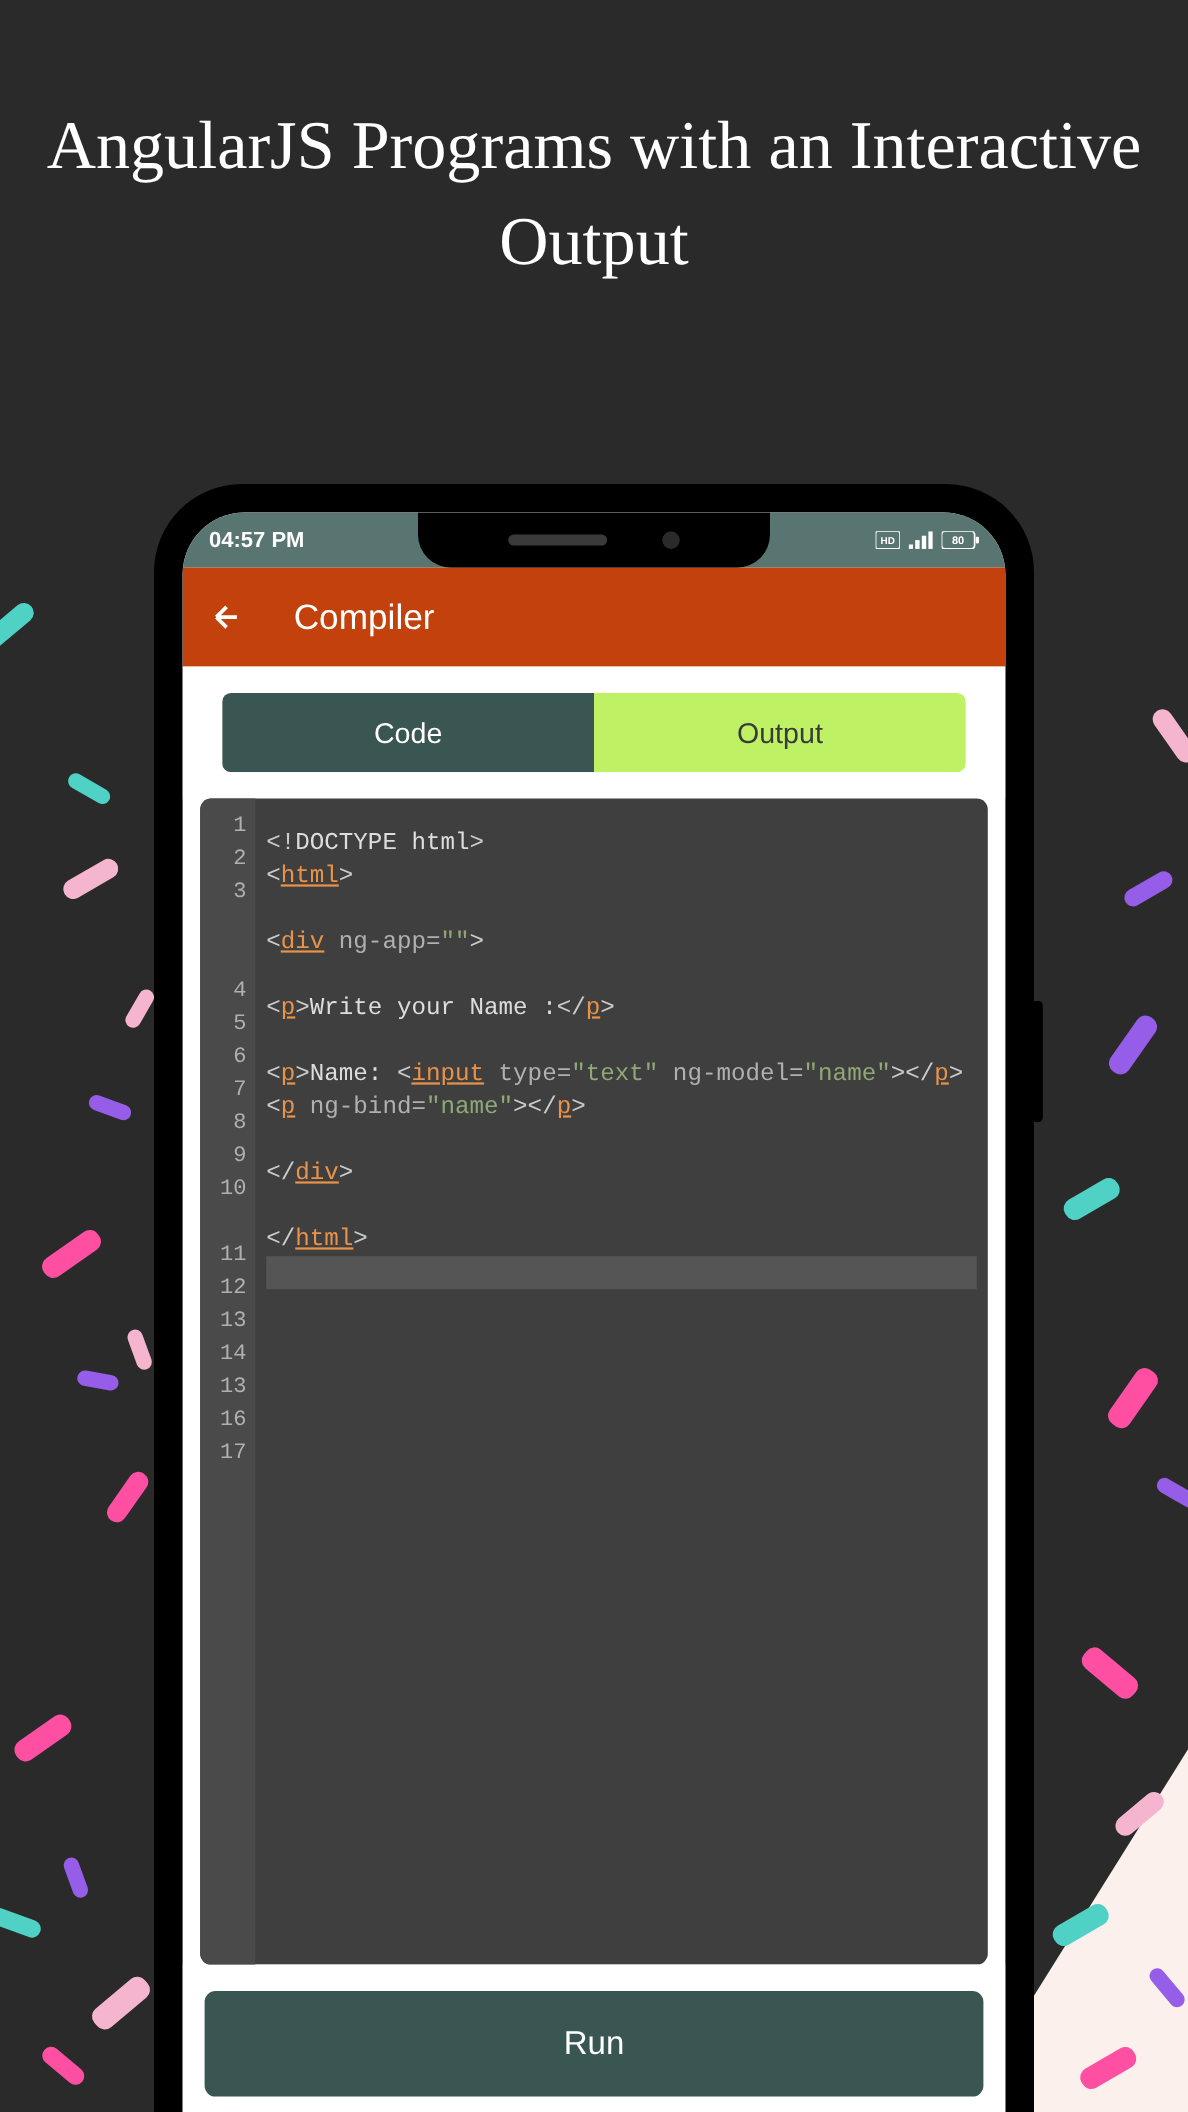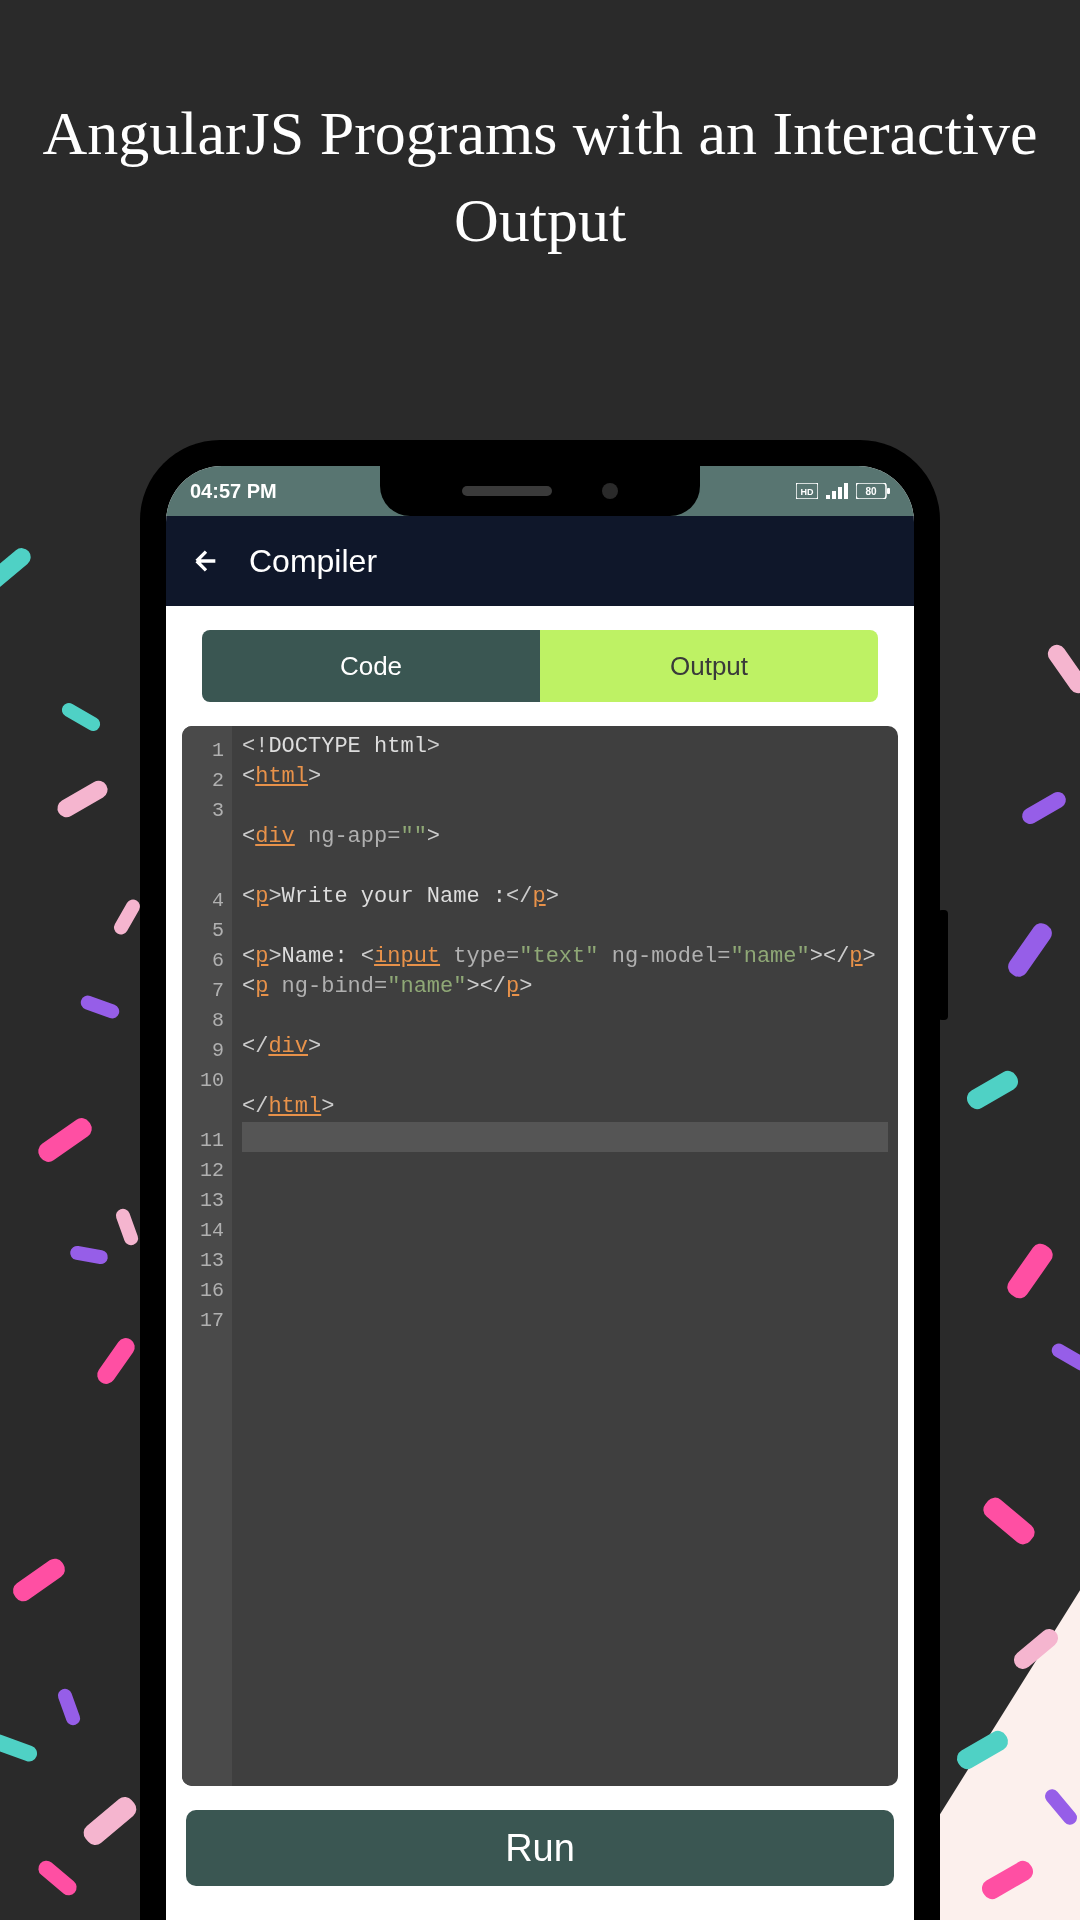--- a/index.html
+++ b/index.html
@@ -119,25 +119,25 @@
 .status-right {
   display: flex;
   align-items: center;
   gap: 8px;
 }
 .status-right svg { display: block; }
 
 
 .app-header {
   height: 90px;
-  background: #0f172a;
+  background: #c2410c;
   display: flex;
   align-items: center;
   padding: 0 24px;
-  gap: 27px;
+  gap: 45px;
 }
 .back-arrow {
   color: #fff;
   width: 32px;
   height: 32px;
 }
 .app-title {
   color: #fff;
   font-size: 32px;
   font-weight: 500;
@@ -182,49 +182,49 @@
   text-align: right;
   color: #b0b0b0;
   font-size: 20px;
   border-radius: 10px 0 0 10px;
   min-width: 50px;
 }
 .gutter div { height: 30px; }
 .gutter .multi { height: 90px; }
 .gutter .multi2 { height: 60px; }
 .code {
-  padding: 6px 10px;
+  padding: 26px 10px;
   flex: 1;
   color: #ddd;
   overflow: hidden;
 }
 .code-line { height: 30px; white-space: pre; }
 .code-line.wrap { white-space: pre-wrap; height: auto; word-break: break-all; }
 .highlight-line { background: #555; }
 .t-tag { color: #e8924a; text-decoration: underline; }
 .t-attr { color: #b0b0b0; }
 .t-str { color: #8fa876; }
 .t-punc { color: #ccc; }
 .t-text { color: #ddd; }
 
 
 .run-container {
   padding: 24px 20px;
   background: #fff;
 }
 .run-btn {
   width: 100%;
-  height: 76px;
+  height: 96px;
   background: #3a5652;
   color: #fff;
   border-radius: 10px;
   display: flex;
   align-items: center;
   justify-content: center;
-  font-size: 38px;
+  font-size: 30px;
   font-weight: 500;
 }
 </style>
 </head>
 <body>
 
 <div class="diagonal-bg"></div>
 
 <div id="sprinkles-container">
     <div class="sprinkle" style="top: 560px; left: -20px; width: 55px; height: 18px; background: rgb(79, 209, 197); transform: rotate(-40deg);"></div>

